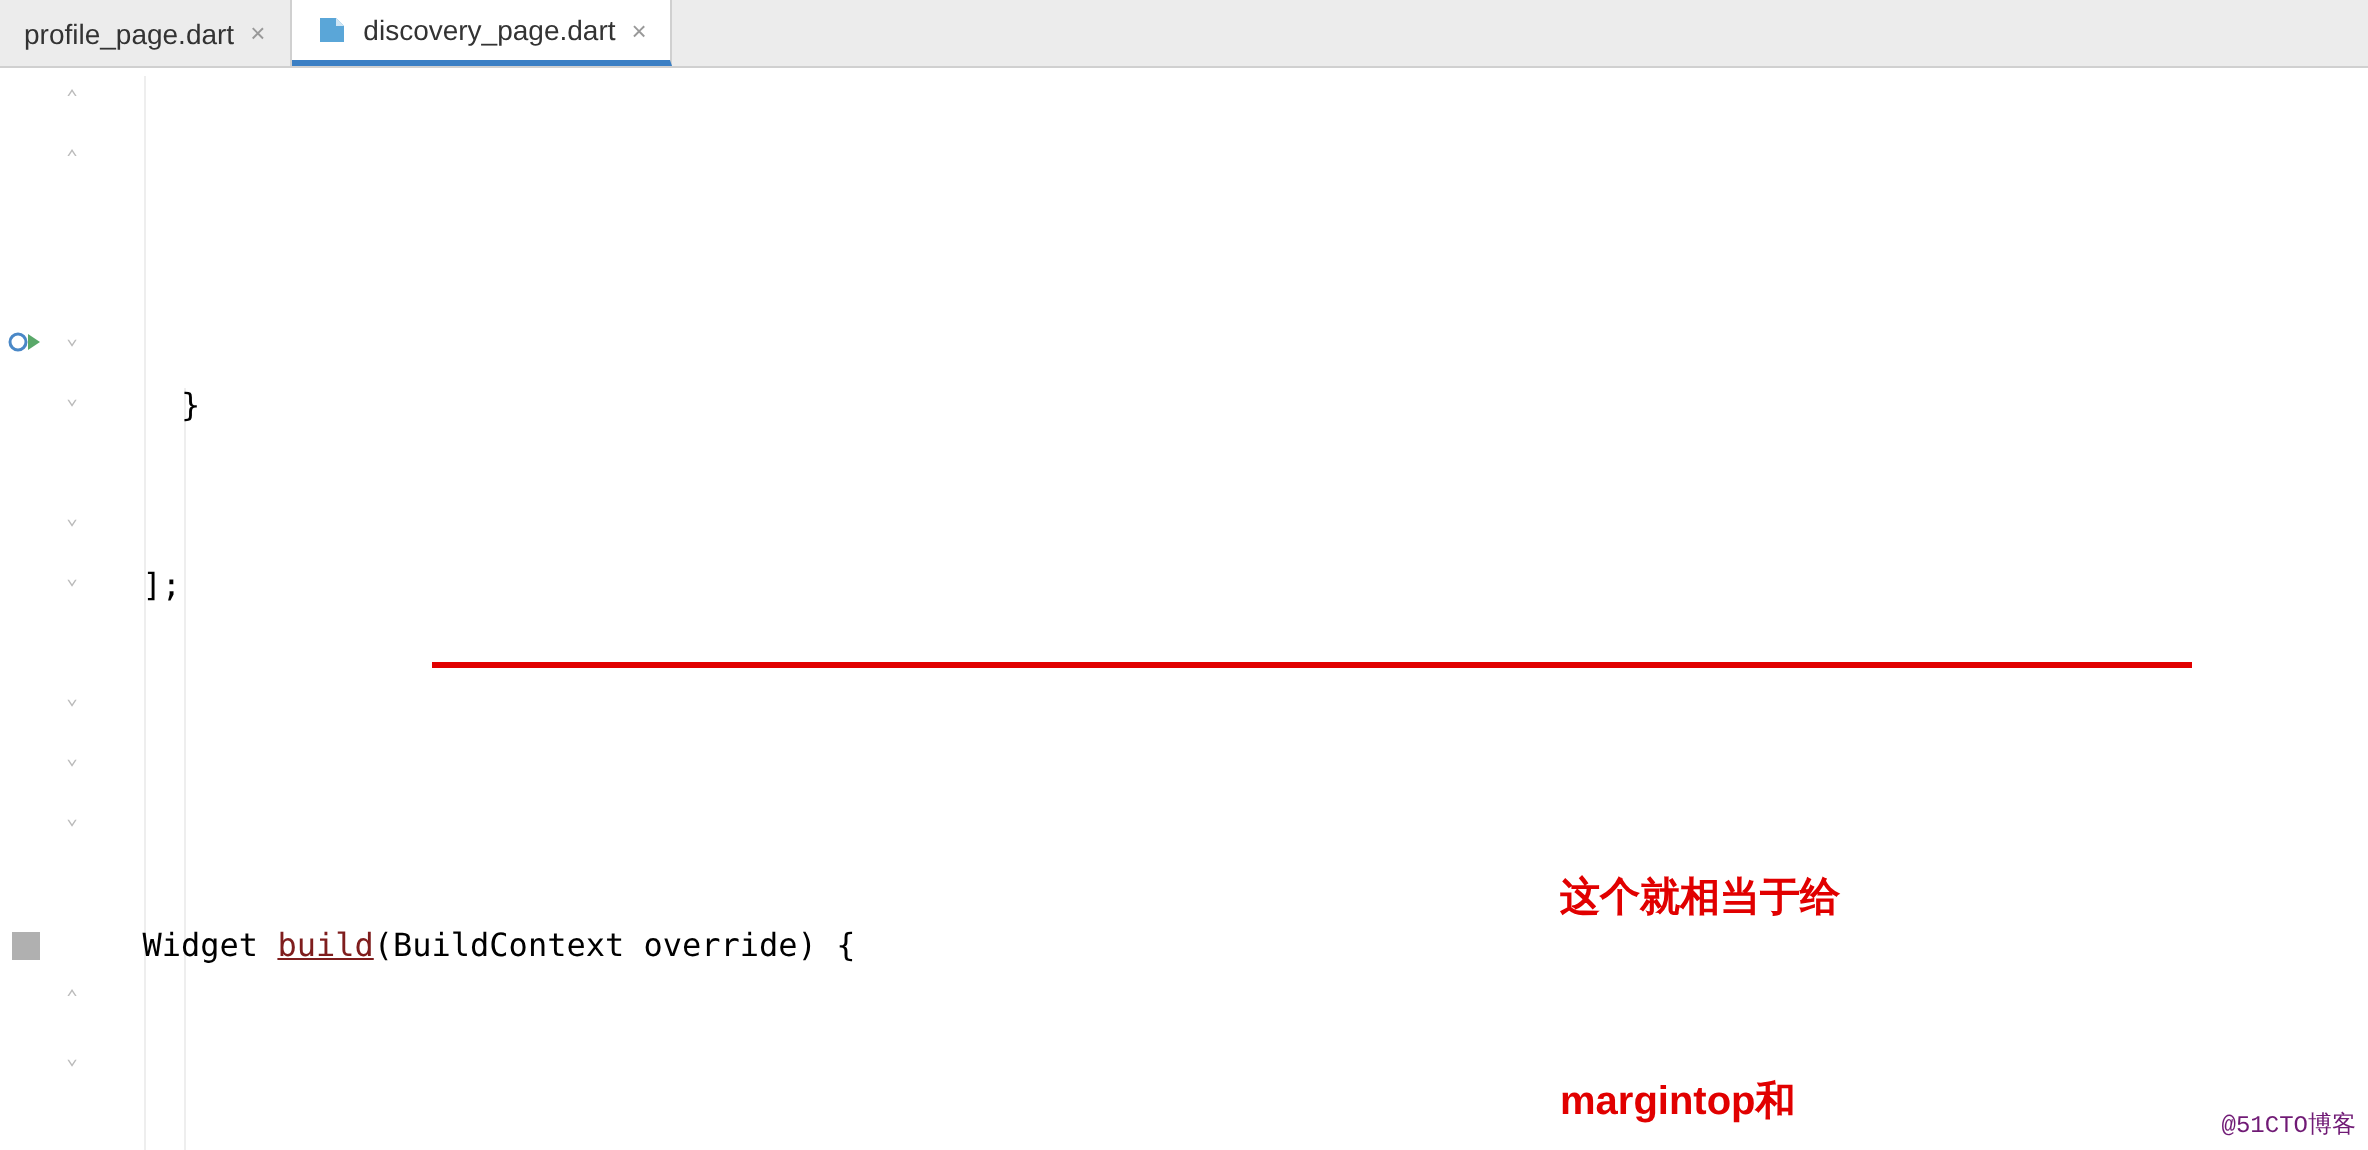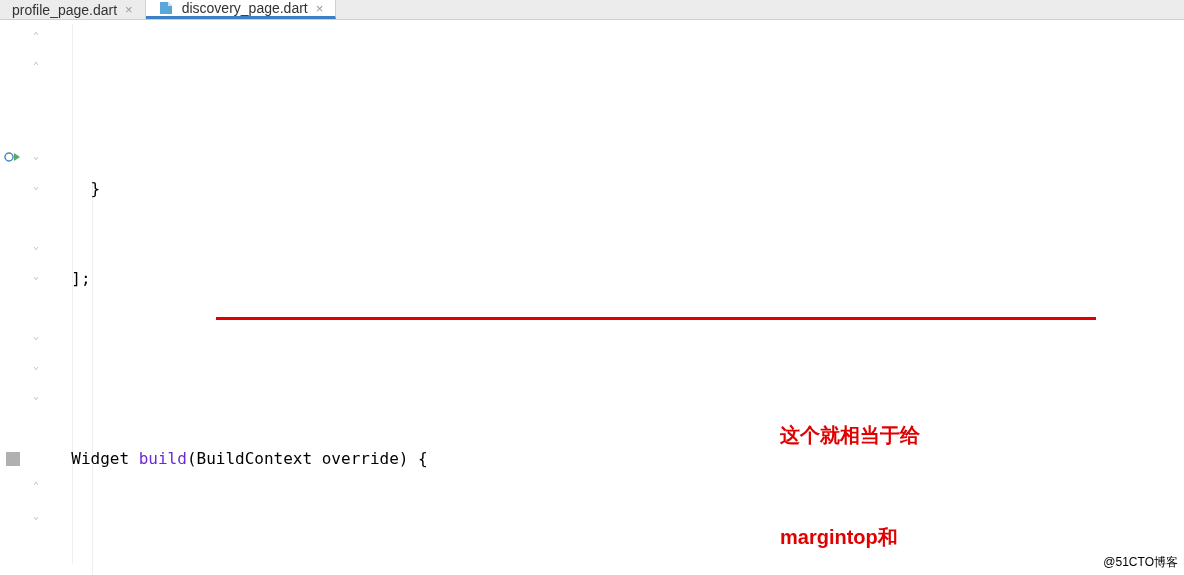--- a/index.html
+++ b/index.html
@@ -9,21 +9,21 @@
   background: #ffffff;
   width: 1184px;
   height: 575px;
   overflow: hidden;
   position: relative;
 }
 .tabbar {
   display: flex;
   background: #ececec;
   border-bottom: 1px solid #d0d0d0;
-  height: 20px;
+  height: 34px;
   align-items: stretch;
 }
 .tab {
   display: flex;
   align-items: center;
   padding: 0 12px;
   gap: 8px;
   border-right: 1px solid #d0d0d0;
   cursor: pointer;
   font-family: -apple-system, "Helvetica Neue", sans-serif;
@@ -71,21 +71,21 @@
 .code {
   position: relative;
   flex: 1;
   padding-top: 4px;
   line-height: 30px;
   white-space: pre;
   color: #000;
 }
 .line { position: relative; height: 30px; padding-left: 6px; }
 .k-annotation { color: #808000; }
-.k-ident { color: #6d28d9; }
+.k-ident { color: #7f1d1d; text-decoration: underline; }
 .red-underline {
   position: absolute;
   left: 170px;
   width: 880px;
   height: 3px;
   background: #e10000;
   top: 297px;
 }
 .annotation-box {
   position: absolute;
@@ -94,23 +94,23 @@
   color: #e10000;
   font-weight: bold;
   font-family: -apple-system, "Helvetica Neue", "PingFang SC", sans-serif;
   font-size: 20px;
   line-height: 34px;
 }
 .watermark {
   position: absolute;
   right: 6px;
   bottom: 4px;
-  color: #000000;
+  color: #701a75;
   font-size: 12px;
-  font-family: Liberation Sans, sans-serif;
+  font-family: Liberation Mono, monospace;
 }
 .indent-guide {
   position: absolute;
   width: 1px;
   background: #eeeeee;
 }
 .bp-box {
   position: absolute;
   left: 6px;
   width: 14px;

